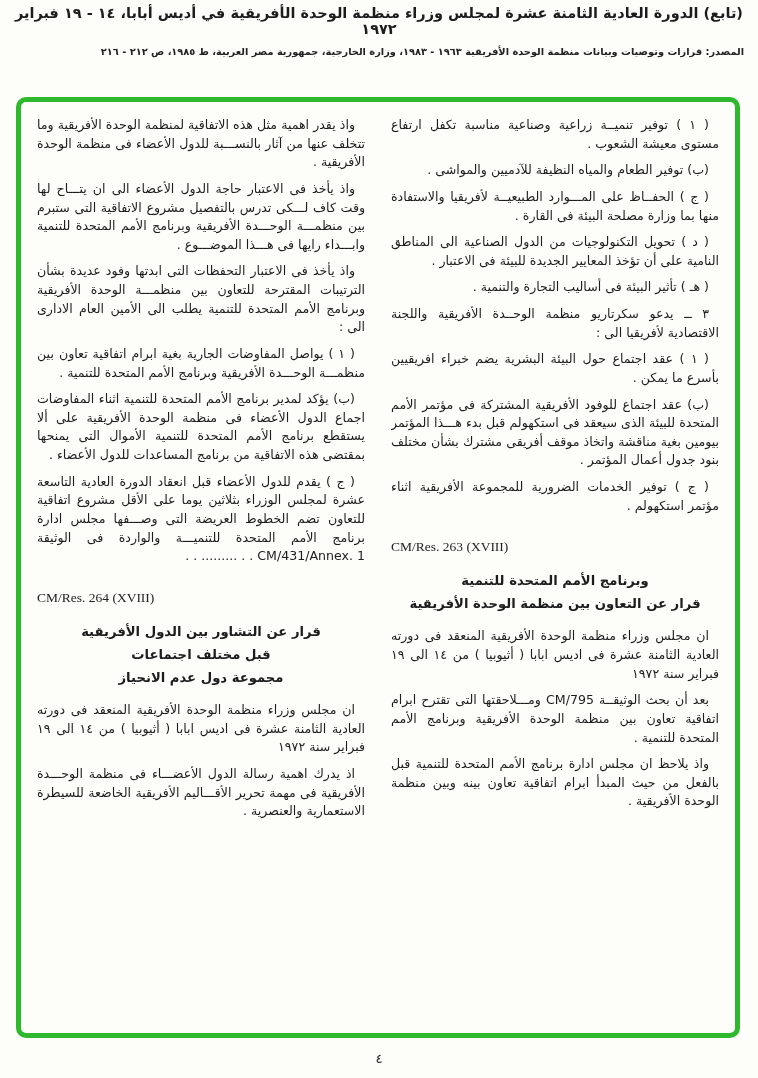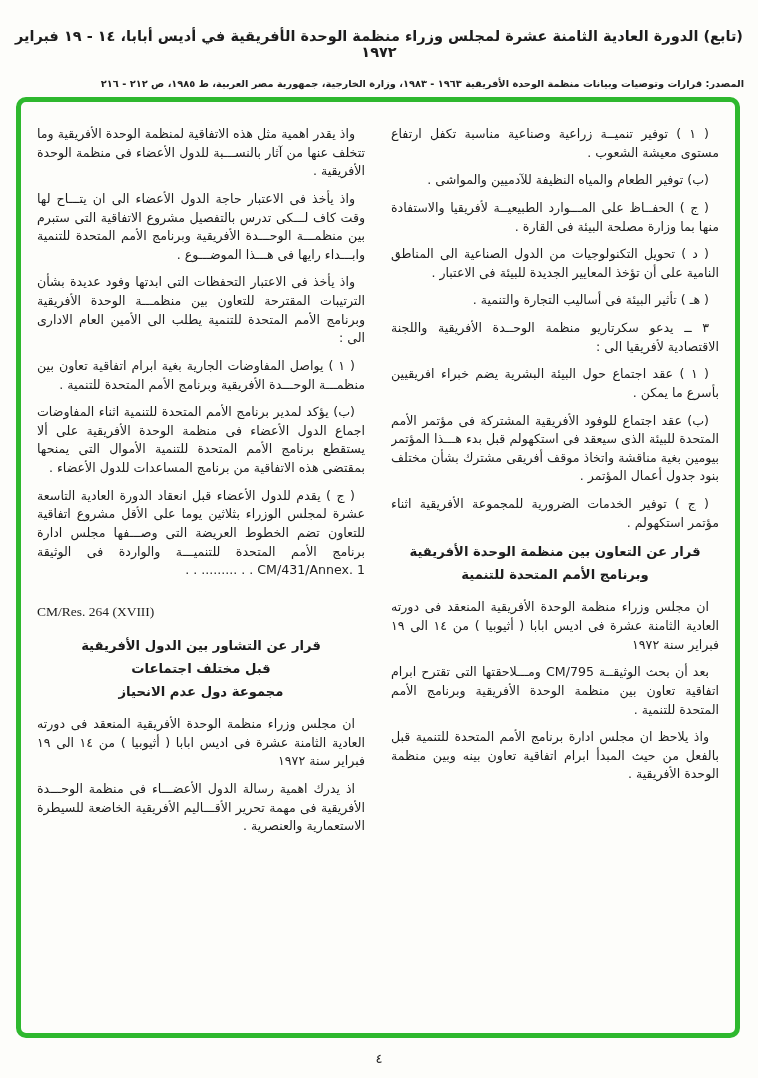--- a/index.html
+++ b/index.html
@@ -11,33 +11,33 @@
   }
   .page {
     position: relative;
     width: 758px;
     height: 1078px;
     background: #fdfdfa;
     overflow: hidden;
   }
   .header {
     direction: rtl;
-    padding: 28px 14px 0 14px;
+    padding: 5px 14px 0 14px;
   }
   .header-line1 {
     font-weight: bold;
     font-size: 14.5px;
     text-align: center;
     letter-spacing: 0.2px;
   }
   .header-line2 {
     font-weight: bold;
     font-size: 9.8px;
     text-align: right;
-    margin-top: 18px;
+    margin-top: 9px;
     color: #222;
   }
   .frame {
     position: absolute;
     top: 97px;
     left: 16px;
     width: 724px;
     height: 941px;
     border: 5px solid #2eb82e;
     border-radius: 10px;
@@ -52,21 +52,21 @@
   }
   .col {
     flex: 1 1 0;
     direction: rtl;
     text-align: justify;
     font-size: 12.6px;
     line-height: 1.48;
     overflow: hidden;
   }
   .para {
-    margin: 9px 0 8px 0;
+    margin: 0 0 8px 0;
     text-indent: 10px;
   }
   .ref {
     direction: ltr;
     text-align: left;
     font-family: "Liberation Serif", serif;
     font-size: 13.5px;
     margin: 22px 0 12px 0;
     text-indent: 0;
   }
@@ -103,23 +103,24 @@
       <div class="col">
         <p class="para">( ١ ) توفير تنميــة زراعية وصناعية مناسبة تكفل ارتفاع مستوى معيشة الشعوب .</p>
         <p class="para">(ب) توفير الطعام والمياه النظيفة للآدميين والمواشى .</p>
         <p class="para">( ج ) الحفــاظ على المـــوارد الطبيعيــة لأفريقيا والاستفادة منها بما وزارة مصلحة البيئة فى القارة .</p>
         <p class="para">( د ) تحويل التكنولوجيات من الدول الصناعية الى المناطق النامية على أن تؤخذ المعايير الجديدة للبيئة فى الاعتبار .</p>
         <p class="para">( هـ ) تأثير البيئة فى أساليب التجارة والتنمية .</p>
         <p class="para">٣ ــ يدعو سكرتاريو منظمة الوحــدة الأفريقية واللجنة الاقتصادية لأفريقيا الى :</p>
         <p class="para">( ١ ) عقد اجتماع حول البيئة البشرية يضم خبراء افريقيين بأسرع ما يمكن .</p>
         <p class="para">(ب) عقد اجتماع للوفود الأفريقية المشتركة فى مؤتمر الأمم المتحدة للبيئة الذى سيعقد فى استكهولم قبل بدء هـــذا المؤتمر بيومين بغية مناقشة واتخاذ موقف أفريقى مشترك بشأن مختلف بنود جدول أعمال المؤتمر .</p>
         <p class="para">( ج ) توفير الخدمات الضرورية للمجموعة الأفريقية اثناء مؤتمر استكهولم .</p>
+        <p class="ref">CM/Res. 263 (XVIII)</p>
         <div class="heading">
+          <div>وبرنامج الأمم المتحدة للتنمية</div>
           <div>قرار عن التعاون بين منظمة الوحدة الأفريقية</div>
-          <div>وبرنامج الأمم المتحدة للتنمية</div>
         </div>
         <p class="para">ان مجلس وزراء منظمة الوحدة الأفريقية المنعقد فى دورته العادية الثامنة عشرة فى اديس ابابا ( أثيوبيا ) من ١٤ الى ١٩ فبراير سنة ١٩٧٢</p>
         <p class="para">بعد أن بحث الوثيقــة CM/795 ومـــلاحقتها التى تقترح ابرام اتفاقية تعاون بين منظمة الوحدة الأفريقية وبرنامج الأمم المتحدة للتنمية .</p>
         <p class="para">واذ يلاحظ ان مجلس ادارة برنامج الأمم المتحدة للتنمية قبل بالفعل من حيث المبدأ ابرام اتفاقية تعاون بينه وبين منظمة الوحدة الأفريقية .</p>
       </div>
 
       <div class="col">
         <p class="para">واذ يقدر اهمية مثل هذه الاتفاقية لمنظمة الوحدة الأفريقية وما تتخلف عنها من آثار بالنســـبة للدول الأعضاء فى منظمة الوحدة الأفريقية .</p>
         <p class="para">واذ يأخذ فى الاعتبار حاجة الدول الأعضاء الى ان يتـــاح لها وقت كاف لـــكى تدرس بالتفصيل مشروع الاتفاقية التى ستبرم بين منظمـــة الوحـــدة الأفريقية وبرنامج الأمم المتحدة للتنمية وابـــداء رايها فى هـــذا الموضـــوع .</p>
         <p class="para">واذ يأخذ فى الاعتبار التحفظات التى ابدتها وفود عديدة بشأن الترتيبات المقترحة للتعاون بين منظمـــة الوحدة الأفريقية وبرنامج الأمم المتحدة للتنمية يطلب الى الأمين العام الادارى الى :</p>

